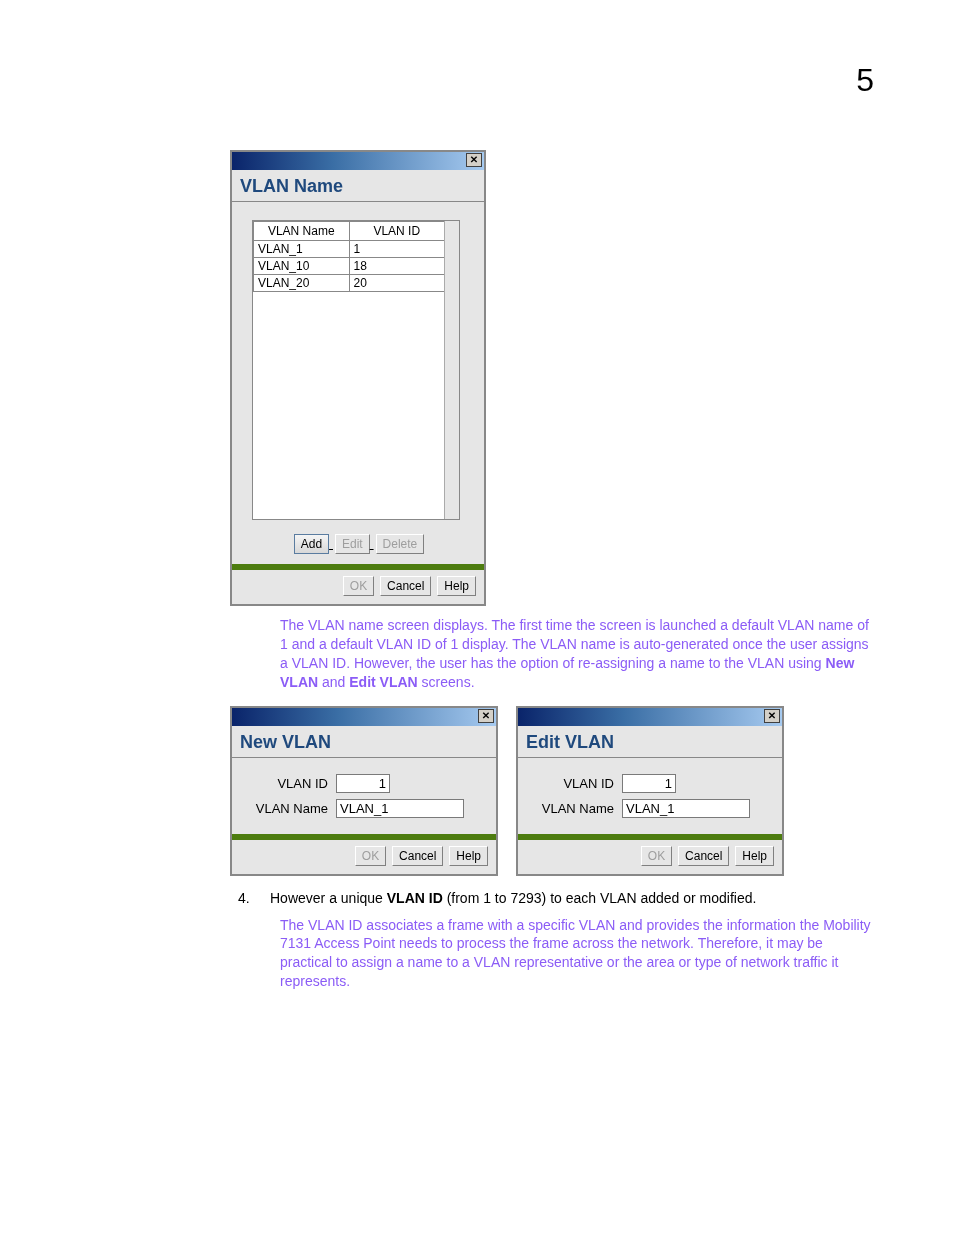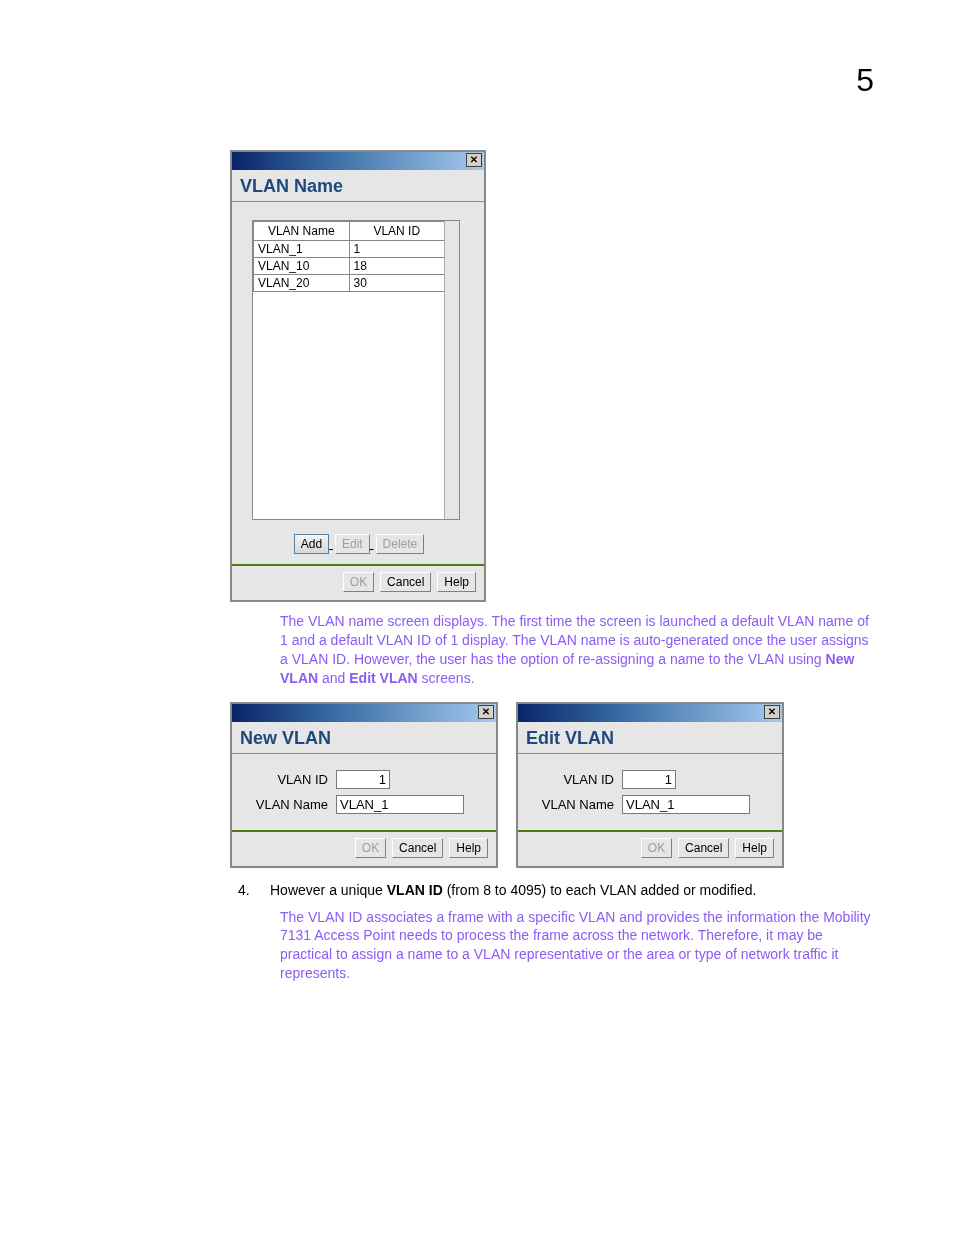--- a/index.html
+++ b/index.html
@@ -58,21 +58,21 @@
     padding: 6px 8px 4px 8px;
     border-bottom: 1px solid #888;
     background: #e6e6e6;
   }
   .dialog-body {
     padding: 14px;
   }
   .dialog-footer {
     padding: 6px 8px 8px 8px;
     text-align: right;
-    border-top: 2px solid #4d7c0f;
+    border-top: 6px solid #4d7c0f;
   }
   .btn {
     font-size: 12px;
     padding: 2px 6px;
     background: #e6e6e6;
     border: 1px solid #808080;
     border-top-color: #fff;
     border-left-color: #fff;
     cursor: pointer;
     margin-left: 2px;
@@ -211,21 +211,21 @@
               <tr>
                 <td>VLAN_1</td>
                 <td>1</td>
               </tr>
               <tr>
                 <td>VLAN_10</td>
                 <td>18</td>
               </tr>
               <tr>
                 <td>VLAN_20</td>
-                <td>30</td>
+                <td>20</td>
               </tr>
             </tbody>
           </table>
         </div>
         <div class="vlan-btn-row">
           <button class="btn enabled">Add</button>
           <button class="btn disabled">Edit</button>
           <button class="btn disabled">Delete</button>
         </div>
       </div>
@@ -288,20 +288,20 @@
           <button class="btn">Cancel</button>
           <button class="btn">Help</button>
         </div>
       </div>
     </div>
   </div>
 
   <div class="step-row" style="margin-left:160px;">
     <div class="step-num">4.</div>
     <div>
-      <span>However a unique </span><span class="bold">VLAN ID</span><span> (from 8 to 4095) to each VLAN added or modified.</span>
+      <span>However a unique </span><span class="bold">VLAN ID</span><span> (from 1 to 7293) to each VLAN added or modified.</span>
     </div>
   </div>
 
   <div class="body-text" style="margin-left:220px;">
     <p class="indent-para">The VLAN ID associates a frame with a specific VLAN and provides the information the Mobility 7131 Access Point needs to process the frame across the network. Therefore, it may be practical to assign a name to a VLAN representative or the area or type of network traffic it represents.</p>
   </div>
 </div>
 
 </body></html>

